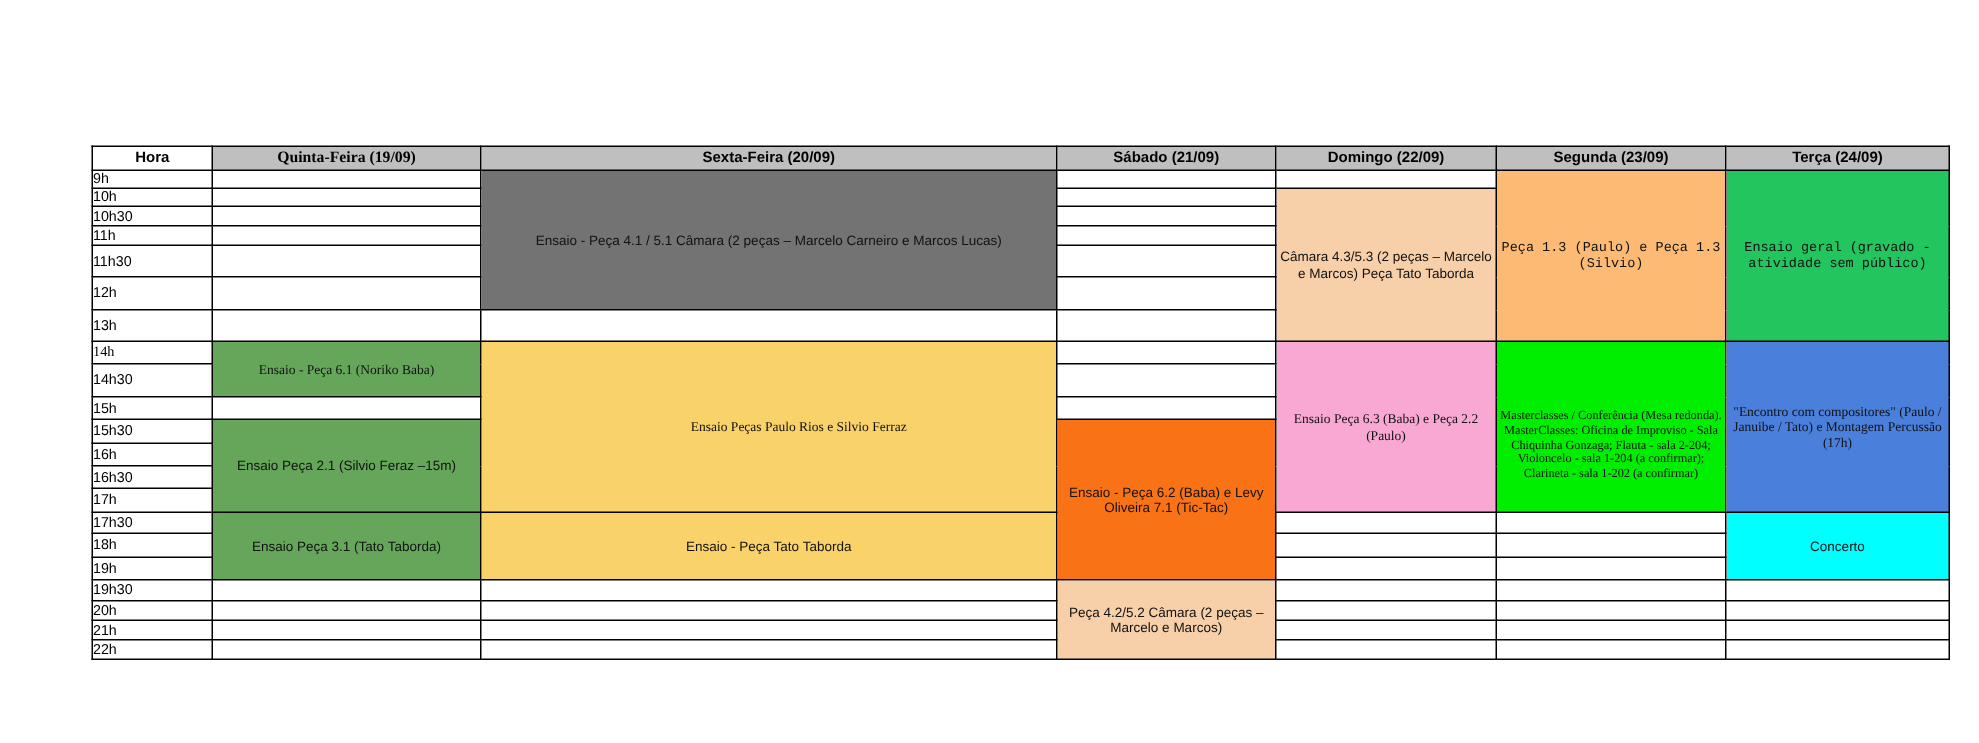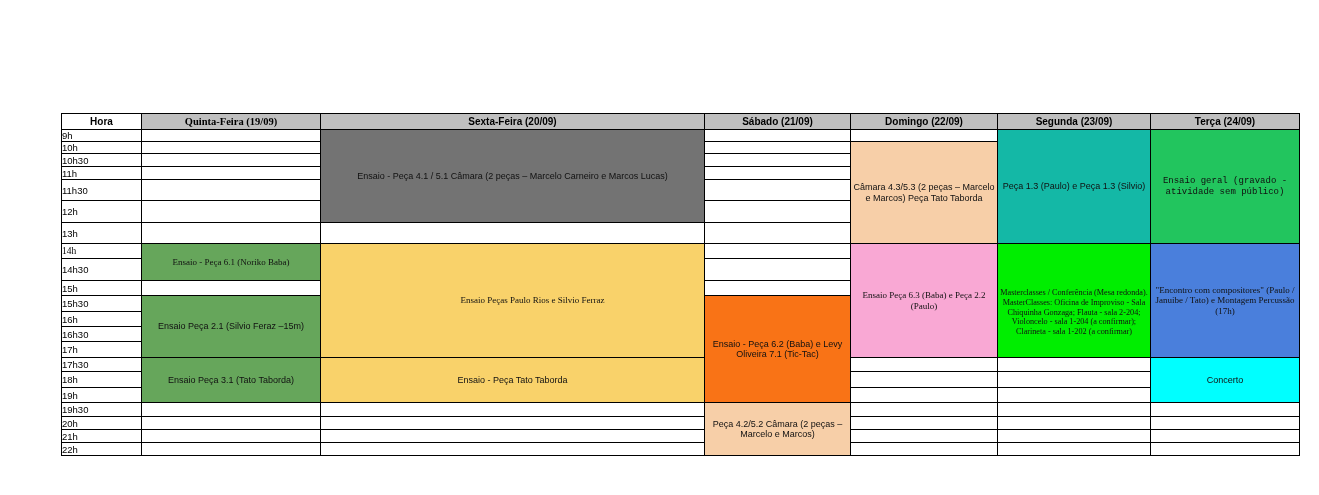--- a/index.html
+++ b/index.html
@@ -22,21 +22,21 @@
     left: 22px;
     top: 33px;
     font-size: 15.5px;
     color: #1a1a1a;
     letter-spacing: 0.2px;
     white-space: nowrap;
   }
   #grid-wrap {
     position: absolute;
     left: 61px;
-    top: 113px;
+    top: 97px;
   }
   table.agenda {
     border-collapse: collapse;
     table-layout: fixed;
     font-size: 9px;
     color: #111111;
   }
   table.agenda td, table.agenda th {
     border: 1px solid #000000;
     padding: 0;
@@ -116,21 +116,21 @@
       </thead>
       <tbody id="agenda-body">
           <tr style="height: 12px;">
             <td class="hourcell w-hora">9h</td>
             <td class="w-qui blank"></td>
             <td class="w-sex event" rowspan="6" style="background: #737373;">
               <span class="txt">Ensaio - Peça 4.1 / 5.1 Câmara (2 peças – Marcelo Carneiro e Marcos Lucas)</span>
             </td>
             <td class="w-sab blank"></td>
             <td class="w-dom blank"></td>
-            <td class="w-seg event" rowspan="7" style="background: #14b8a6;">
+            <td class="w-seg event" rowspan="7" style="background: #fdba74; font-family: Liberation Mono, monospace;">
               <span class="txt">Peça 1.3 (Paulo) e Peça 1.3 (Silvio)</span>
             </td>
             <td class="w-ter event" rowspan="7" style="background: #22c55e; font-family: Liberation Mono, monospace;">
               <span class="txt">Ensaio geral (gravado - atividade sem público)</span>
             </td>
           </tr>
           <tr style="height: 12px;">
             <td class="hourcell w-hora">10h</td>
             <td class="w-qui blank"></td>
             <td class="w-sab blank"></td>

